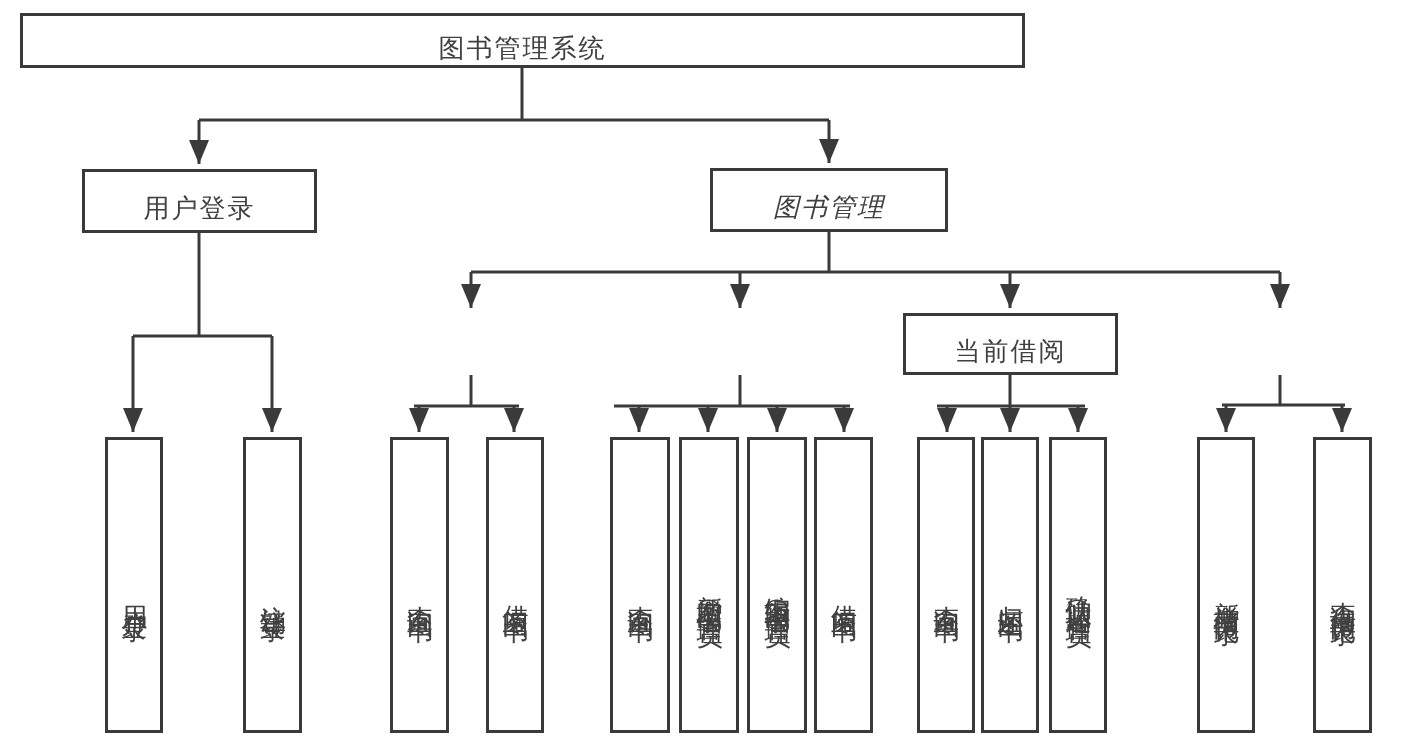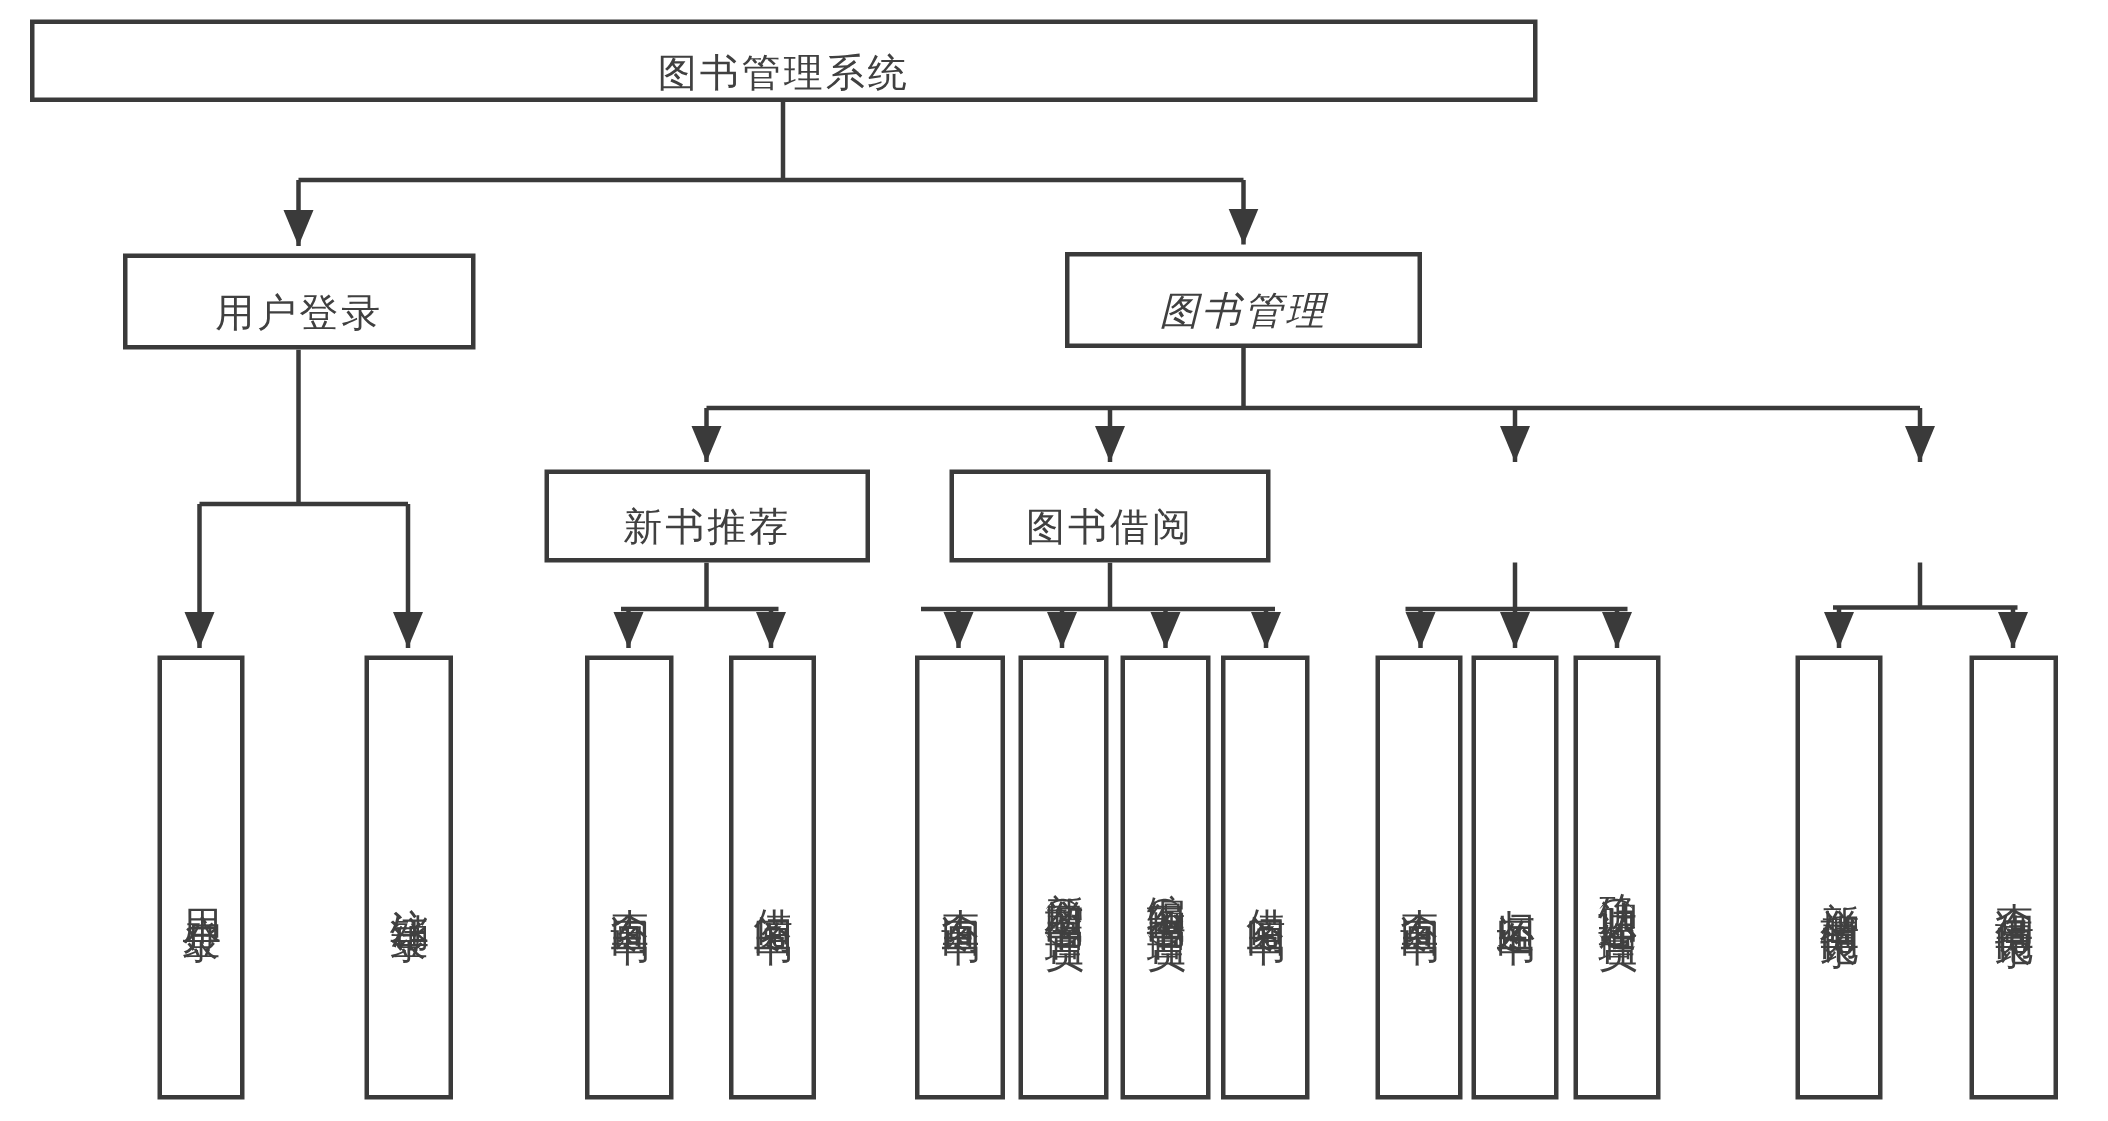--- a/index.html
+++ b/index.html
@@ -134,25 +134,22 @@
     <span class="lbl">图书管理系统</span>
   </div>
 
   <div class="node n-user-login">
     <span class="lbl">用户登录</span>
   </div>
   <div class="node n-book-mgmt">
     <span class="lbl">图书管理</span>
   </div>
 
-  <div class="node n-newbook">
-    <span class="lbl">新书推荐</span>
-  </div>
-  <div class="node n-borrow">
-    <span class="lbl">图书借阅</span>
+  <div class="node n-current">
+    <span class="lbl">当前借阅</span>
   </div>
 
   <div class="node leaf lf-1">
     <span class="lbl">用户登录</span>
   </div>
   <div class="node leaf lf-2">
     <span class="lbl">注销登录</span>
   </div>
 
   <div class="node leaf lf-3">

